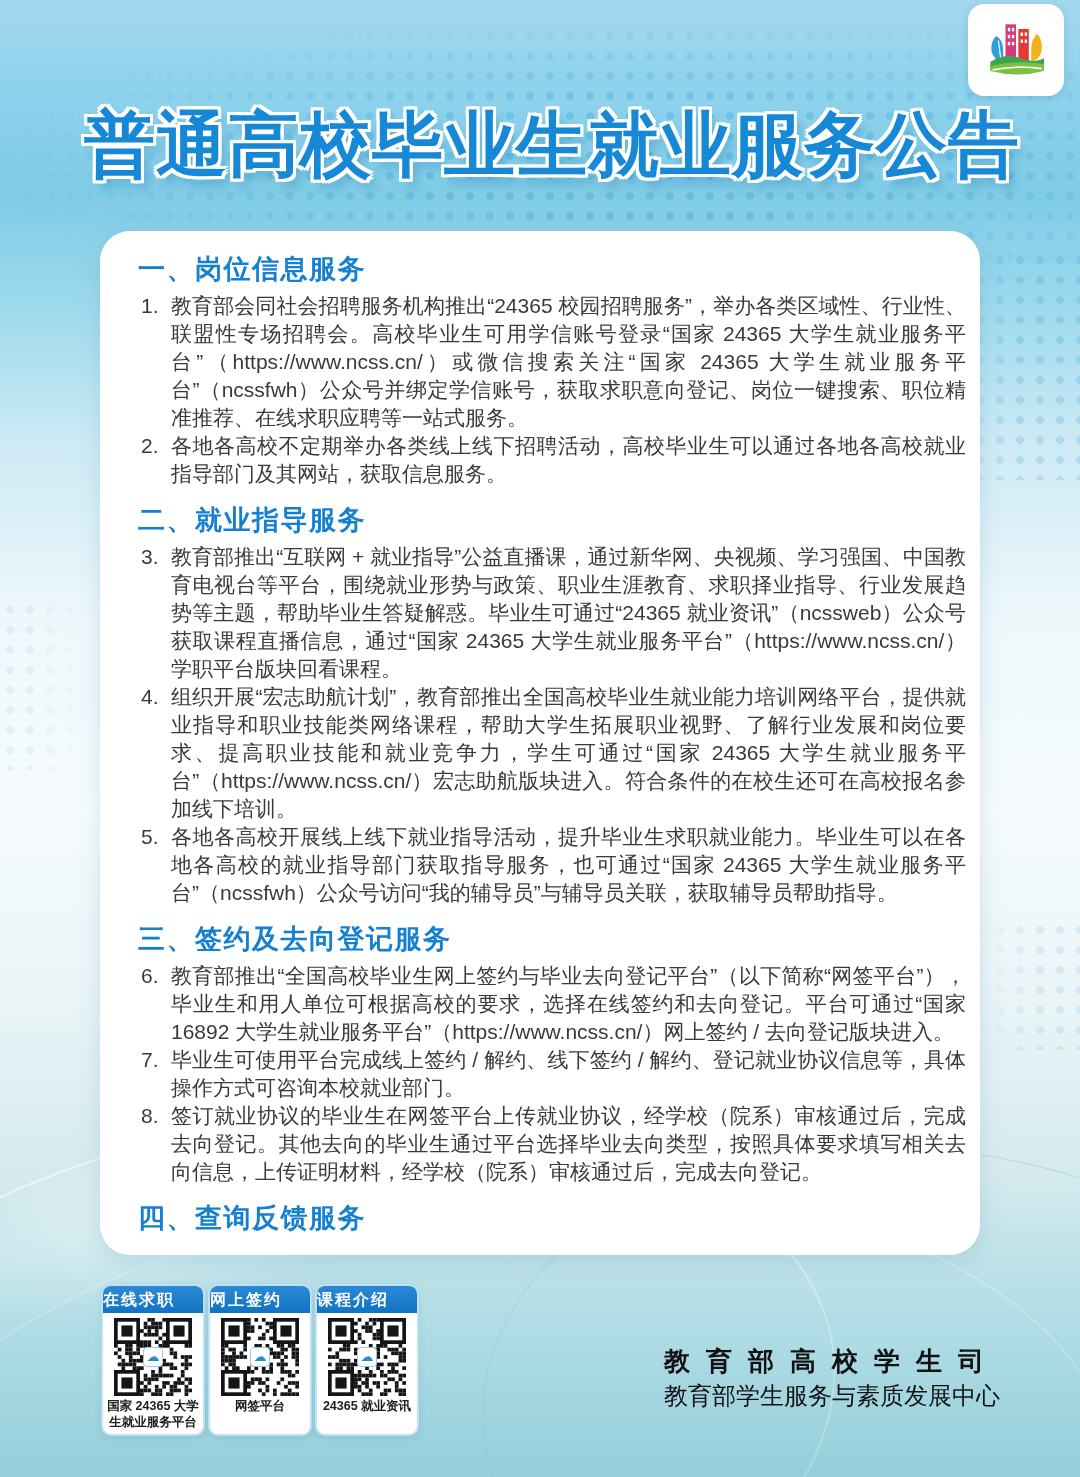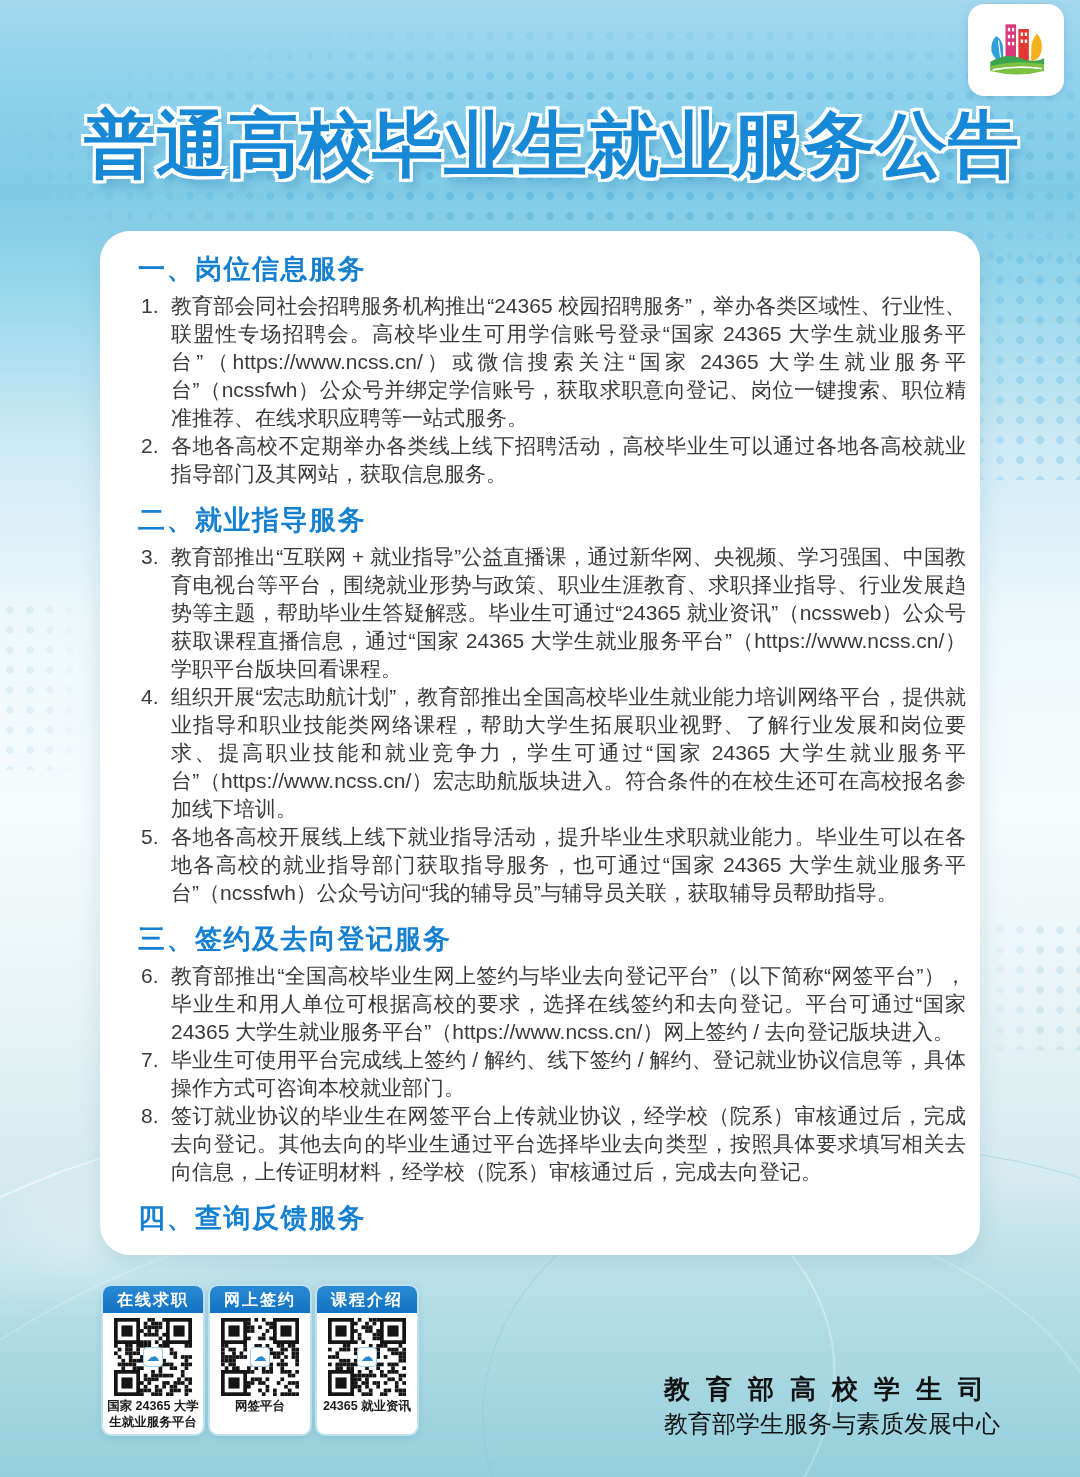--- a/index.html
+++ b/index.html
@@ -104,40 +104,40 @@
   .qr-row { position:absolute; left:101px; top:1284px; display:flex; }
   .qr-card {
     width:104px; height:152px; background:#fff; border-radius:10px;
     border:2px solid #bfe2f2; margin-right:3px;
     box-shadow:0 2px 6px rgba(90,150,185,.25);
     display:flex; flex-direction:column; overflow:hidden;
   }
   .qr-tab {
     height:27px; background:linear-gradient(180deg,#2a8ad4,#1173c2);
     color:#fff; font-size:16px; font-weight:700; letter-spacing:2px;
-    text-align:center; line-height:27px;
+    line-height:27px;
   }
   .qr-body { flex:1; display:flex; flex-direction:column; align-items:center; padding-top:5px; }
   .qr-wrap { position:relative; width:78px; height:78px; }
   .qr-logo {
     position:absolute; left:50%; top:50%; width:20px; height:20px;
     transform:translate(-50%,-50%);
     background:#fff; border:1px solid #9cc9e8; border-radius:4px;
     color:#2b8ace; font-size:13px; line-height:18px; text-align:center;
   }
   .qr-caption {
     font-size:12.5px; font-weight:700; color:#1c1c1c;
     text-align:center; line-height:1.25; margin-top:3px; padding:0 4px;
   }
 
   
   .org { position:absolute; left:664px; top:1344px; width:320px; color:#121212; }
   .org-line1 {
     font-size:26px; font-weight:700;
-    text-align:justify; text-align-last:justify; height:36px; line-height:34px;margin-top:28px;
+    text-align:justify; text-align-last:justify; height:36px; line-height:34px;
   }
   .org-line2 { font-size:24px; font-weight:400; white-space:nowrap; line-height:32px; }
 </style>
 </head>
 <body>
 
 <div class="dots dots-band"></div>
 <div class="dots dots-right-top"></div>
 <div class="dots dots-right-mid"></div>
 <div class="dots dots-left-mid"></div>
@@ -198,21 +198,21 @@
     <span>组织开展“宏志助航计划”，教育部推出全国高校毕业生就业能力培训网络平台，提供就业指导和职业技能类网络课程，帮助大学生拓展职业视野、了解行业发展和岗位要求、提高职业技能和就业竞争力，学生可通过“国家 24365 大学生就业服务平台”（https://www.ncss.cn/）宏志助航版块进入。符合条件的在校生还可在高校报名参加线下培训。</span>
   </div>
   <div class="item">
     <span class="num">5.</span>
     <span>各地各高校开展线上线下就业指导活动，提升毕业生求职就业能力。毕业生可以在各地各高校的就业指导部门获取指导服务，也可通过“国家 24365 大学生就业服务平台”（ncssfwh）公众号访问“我的辅导员”与辅导员关联，获取辅导员帮助指导。</span>
   </div>
 
   <div class="sec-heading">三、签约及去向登记服务</div>
   <div class="item">
     <span class="num">6.</span>
-    <span>教育部推出“全国高校毕业生网上签约与毕业去向登记平台”（以下简称“网签平台”），毕业生和用人单位可根据高校的要求，选择在线签约和去向登记。平台可通过“国家 24365 大学生就业服务平台”（https://www.ncss.cn/）网上签约 / 去向登记版块进入。</span>
+    <span>教育部推出“全国高校毕业生网上签约与毕业去向登记平台”（以下简称“网签平台”），毕业生和用人单位可根据高校的要求，选择在线签约和去向登记。平台可通过“国家 16892 大学生就业服务平台”（https://www.ncss.cn/）网上签约 / 去向登记版块进入。</span>
   </div>
   <div class="item">
     <span class="num">7.</span>
     <span>毕业生可使用平台完成线上签约 / 解约、线下签约 / 解约、登记就业协议信息等，具体操作方式可咨询本校就业部门。</span>
   </div>
   <div class="item">
     <span class="num">8.</span>
     <span>签订就业协议的毕业生在网签平台上传就业协议，经学校（院系）审核通过后，完成去向登记。其他去向的毕业生通过平台选择毕业去向类型，按照具体要求填写相关去向信息，上传证明材料，经学校（院系）审核通过后，完成去向登记。</span>
   </div>
 

